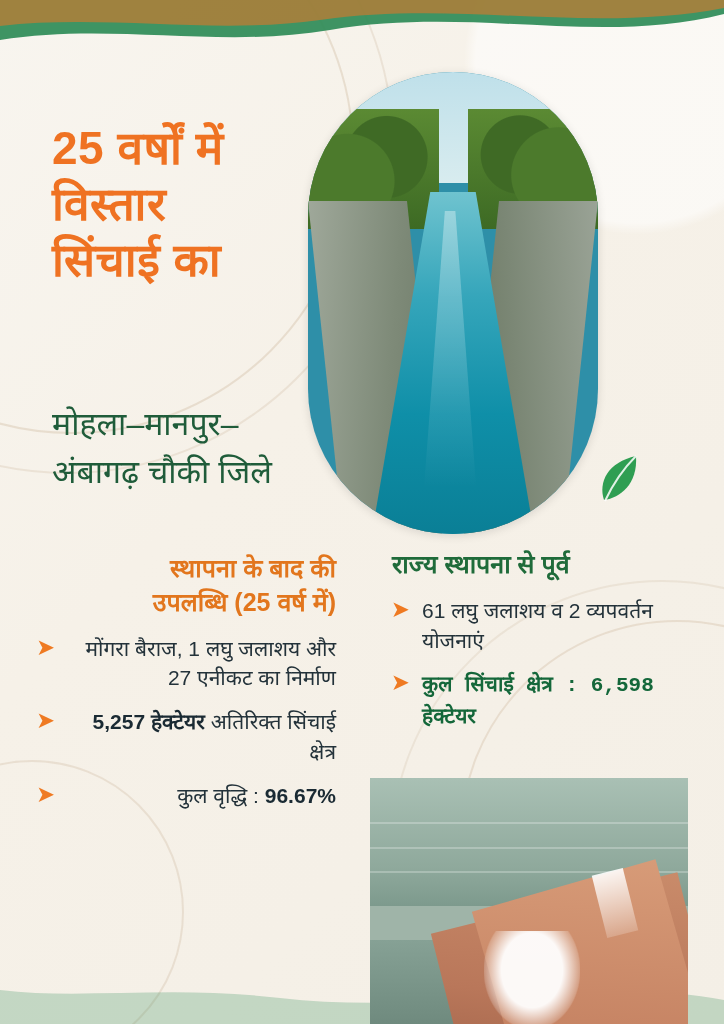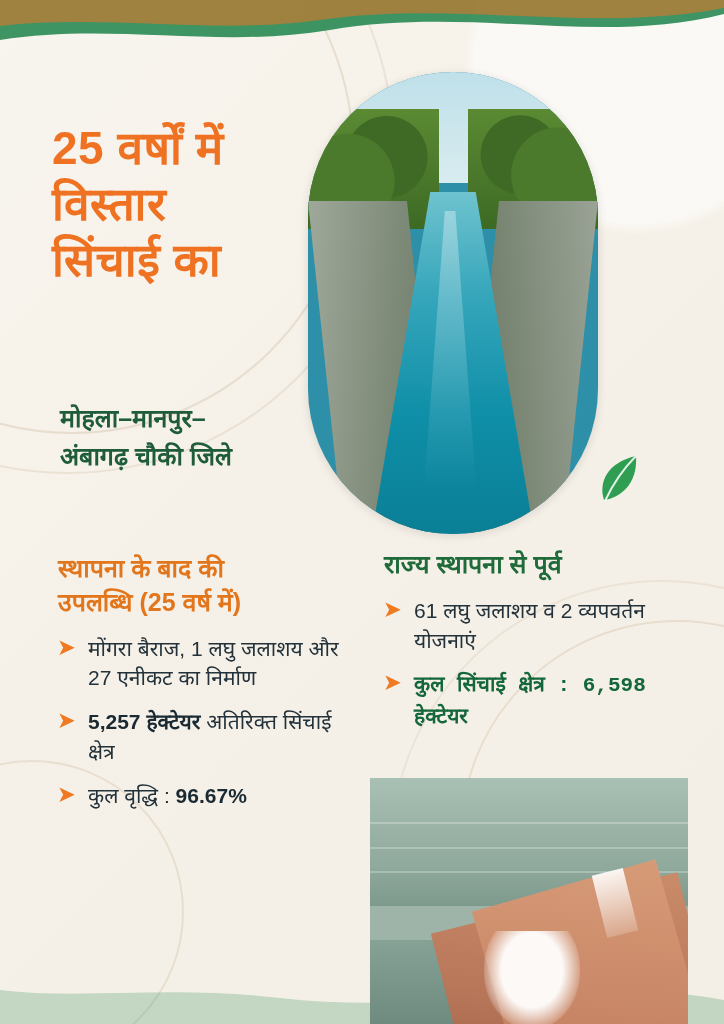--- a/index.html
+++ b/index.html
@@ -37,22 +37,22 @@
   
   .title{
     position:absolute;left:52px;top:120px;width:300px;
     font-weight:bold;line-height:1.22;
   }
   .title .l{display:block;font-size:46px;letter-spacing:.5px;}
   .l1{color:#ef7222;}
   .l2{color:#ef7222;}
   .l3{color:#ef7222;}
   .subtitle{
-    position:absolute;left:60px;top:400px;width:300px;
-    color:#1f5c3a;font-weight:bold;font-size:25px;line-height:1.5;
+    position:absolute;left:52px;top:400px;width:300px;
+    color:#1f5c3a;font-weight:normal;font-size:32px;line-height:1.5;
   }
 
   
   .hero{
     position:absolute;left:308px;top:72px;width:290px;height:462px;
     border-radius:145px 145px 145px 145px;
     overflow:hidden;
     box-shadow:0 2px 10px rgba(0,0,0,.12);
     background:#2e8fa8;
   }
@@ -76,22 +76,22 @@
     background:linear-gradient(#6fc3cf 0%,#36a6bb 30%,#0f8fa8 65%,#0a7f96 100%);
     clip-path:polygon(36% 0%,64% 0%,100% 100%,0% 100%);}
   .hero .shine{position:absolute;left:40%;top:30%;width:18%;height:60%;
     background:linear-gradient(rgba(255,255,255,.35),rgba(255,255,255,0));
     clip-path:polygon(40% 0%,60% 0%,100% 100%,0% 100%);}
 
   
   .leaf{position:absolute;left:596px;top:452px;width:46px;height:60px;}
 
   
-  .colL{position:absolute;left:58px;top:552px;width:300px;}
-  .colR{position:absolute;left:384px;top:548px;width:296px;}
+  .colL{position:absolute;left:36px;top:552px;width:300px;text-align:right;}
+  .colR{position:absolute;left:392px;top:548px;width:296px;}
 
   .head-orange{color:#e2761d;font-weight:bold;font-size:25px;line-height:1.35;}
   .head-green{color:#1f6b3a;font-weight:bold;font-size:25px;line-height:1.35;}
 
   ul.pts{list-style:none;margin:14px 0 0 0;padding:0;}
   ul.pts li{
     position:relative;padding-left:30px;margin-bottom:14px;
     font-size:21px;line-height:1.42;color:#23323a;
   }
   ul.pts li .arrow{

